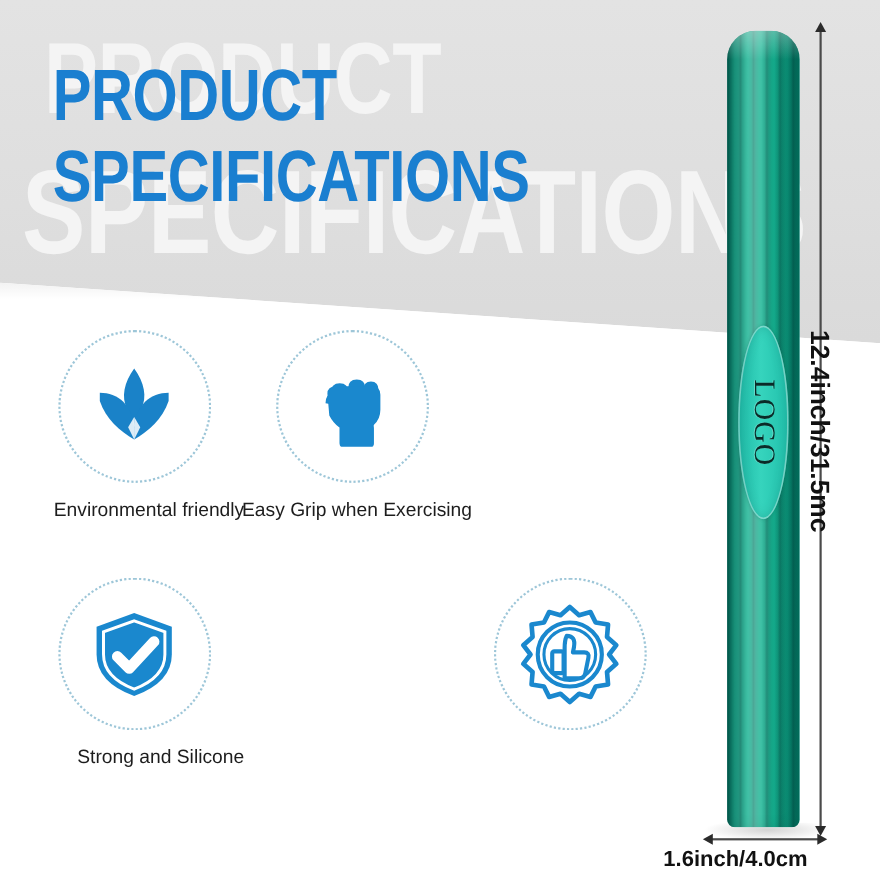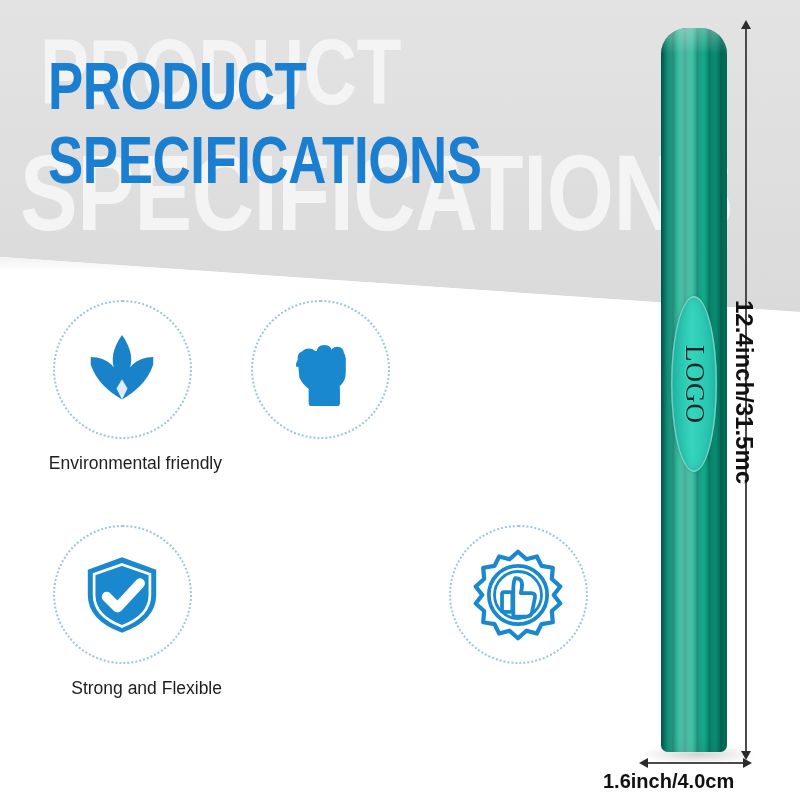--- a/index.html
+++ b/index.html
@@ -180,31 +180,32 @@
       <div class="circle">
         <svg width="86" height="86" viewBox="0 0 100 100">
           <path d="M28 34 q0-9 9-9 q9 0 9 9 z" fill="#1a88ce"></path>
           <path d="M46 30 q0-9 9-9 q9 0 9 9 z" fill="#1a88ce"></path>
           <path d="M62 32 q0-9 8-9 q8 0 8 9 z" fill="#1a88ce"></path>
           <path d="M22 46 q0-10 9-11 q6-1 8 4 l0 10 z" fill="#1a88ce"></path>
           <path d="M24 36 q0-8 9-8 h38 q9 0 9 9 v16 q0 10-7 16 v19 q0 3-3 3 H40 q-3 0-3-3 V72 q-7-5-11-13 z" fill="#1a88ce"></path>
           <rect x="37" y="70" width="36" height="22" rx="3" fill="#1a88ce"></rect>
         </svg>
       </div>
+      <div class="cap">Easy Grip when Exercising</div>
     </div>
 
     <div class="feat r2 c1">
       <div class="circle">
         <svg width="90" height="90" viewBox="0 0 100 100">
           <path d="M50 8 L88 22 V50 q0 28-38 42 Q12 78 12 50 V22 Z" fill="#1a88ce"></path>
           <path d="M50 16 L81 27 V50 q0 23-31 35 Q19 73 19 50 V27 Z" fill="none" stroke="#ffffff" stroke-width="3"></path>
           <path d="M33 52 L45 64 L70 37" fill="none" stroke="#ffffff" stroke-width="11" stroke-linecap="round" stroke-linejoin="round"></path>
         </svg>
       </div>
-      <div class="cap">Strong and Flexible</div>
+      <div class="cap">Strong and Silicone</div>
     </div>
 
 
     <div class="feat r2 c3">
       <div class="circle">
         <svg width="94" height="94" viewBox="0 0 100 100">
           <path d="M50 4 L59 12 L70 9 L75 19 L87 21 L86 33 L95 41 L88 50 L95 59 L86 67 L87 79 L75 81 L70 91 L59 88 L50 96 L41 88 L30 91 L25 81 L13 79 L14 67 L5 59 L12 50 L5 41 L14 33 L13 21 L25 19 L30 9 L41 12 Z" fill="none" stroke="#1a88ce" stroke-width="4.5" stroke-linejoin="round"></path>
           <circle cx="50" cy="50" r="31" fill="none" stroke="#1a88ce" stroke-width="4"></circle>
           <circle cx="50" cy="50" r="25" fill="none" stroke="#1a88ce" stroke-width="3"></circle>
           <path d="M47 32 q9 0 7 11 l-1 5 h11 q5 0 4 5 l-3 15 q-1 5-6 5 H45 V44 q0-8 2-12 Z" fill="none" stroke="#1a88ce" stroke-width="4" stroke-linejoin="round"></path>

